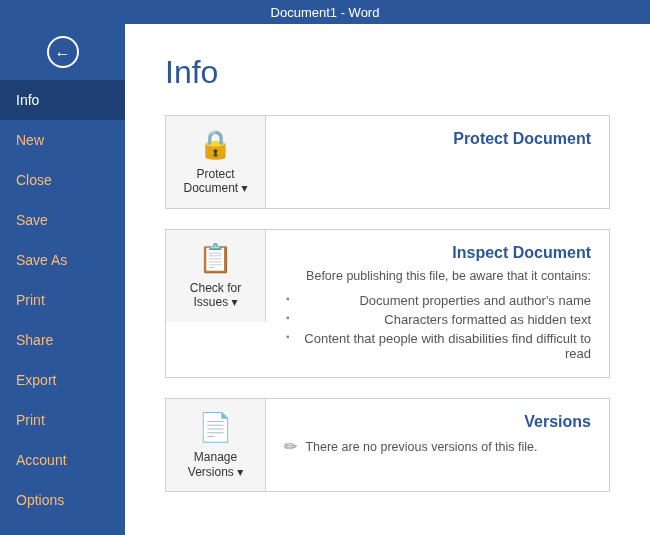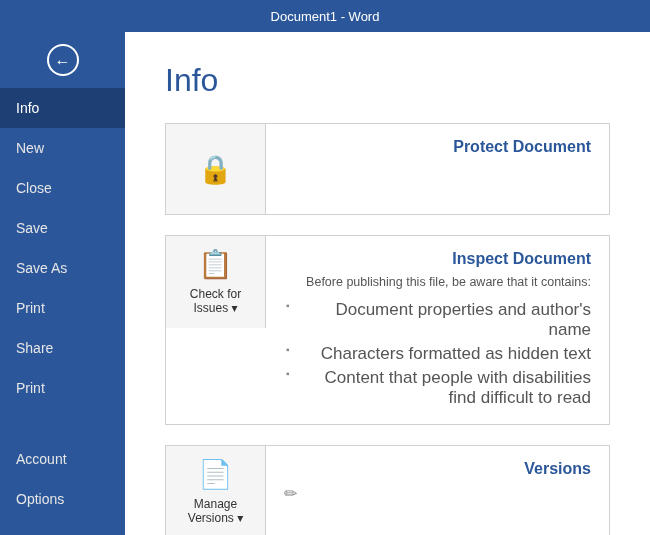--- a/index.html
+++ b/index.html
@@ -11,21 +11,21 @@
       overflow: hidden;
       display: flex;
       flex-direction: column;
     }
     .title-bar {
       background: #2b579a;
       color: #fff;
       text-align: center;
       font-size: 13px;
       padding: 5px 0;
-      height: 32px;
+      height: 24px;
       display: flex;
       align-items: center;
       justify-content: center;
     }
     .app-body {
       display: flex;
       flex: 1;
       overflow: hidden;
     }
     
@@ -52,21 +52,21 @@
       display: flex;
       align-items: center;
       justify-content: center;
       font-size: 16px;
       color: #fff;
     }
     .sidebar-item {
       padding: 12px 16px;
       font-size: 14px;
       cursor: pointer;
-      color: #e5e5e5;
+      color: #fdba74;
     }
     .sidebar-item.active {
       background: #1e3f73;
       color: #fff;
     }
     .sidebar-spacer {
       flex: 1;
     }
     .sidebar-bottom .sidebar-item {
       padding: 12px 16px;
@@ -128,21 +128,21 @@
     .panel-info p {
       font-size: 12.5px;
       color: #555;
       line-height: 1.4;
     }
     .panel-info ul {
       list-style: none;
       margin-top: 6px;
     }
     .panel-info ul li {
-      font-size: 17px;
+      font-size: 13px;
       color: #555;
       padding: 2px 0;
       padding-left: 16px;
       position: relative;
     }
     .panel-info ul li::before {
       content: '▪';
       position: absolute;
       left: 2px;
       color: #888;
@@ -180,20 +180,21 @@
 
     <div id="sidebar-items-container">
 
     <div class="sidebar-item active">Info</div>
         <div class="sidebar-item">New</div>
         <div class="sidebar-item">Close</div>
         <div class="sidebar-item">Save</div>
         <div class="sidebar-item">Save As</div>
         <div class="sidebar-item">Print</div>
         <div class="sidebar-item">Share</div>
+        <div class="sidebar-item">Export</div>
         <div class="sidebar-item">Print</div>
       </div>
 
     <div class="sidebar-spacer"></div>
 
     <div class="sidebar-bottom">
       <div id="sidebar-bottom-container">
           <div class="sidebar-item">Account</div>
           <div class="sidebar-item"><span>Options</span></div>
         </div>
@@ -201,20 +202,21 @@
   </div>
 
   <div class="main-content">
     <div class="page-title">Info</div>
 
     <div id="panels-container">
 
     <div class="info-panel">
           <div class="panel-button">
             <span class="panel-icon">🔒</span>
+            <span class="panel-label">Protect<br>Document ▾</span>
           </div>
           <div class="panel-info">
             <h3>Protect Document</h3>
           </div>
         </div>
         <div class="info-panel">
           <div class="panel-button">
             <span class="panel-icon">📋</span>
             <span class="panel-label">Check for<br>Issues ▾</span>
           </div>
@@ -230,19 +232,20 @@
         </div>
         <div class="info-panel">
           <div class="panel-button">
             <span class="panel-icon">📄</span>
             <span class="panel-label">Manage<br>Versions ▾</span>
           </div>
           <div class="panel-info">
             <h3>Versions</h3>
             <div class="versions-note">
               <span class="versions-icon">✏</span>
+              <span>There are no previous versions of this file.</span>
             </div>
           </div>
         </div>
       </div>
   </div>
 
 </div>
 
 </body></html>

